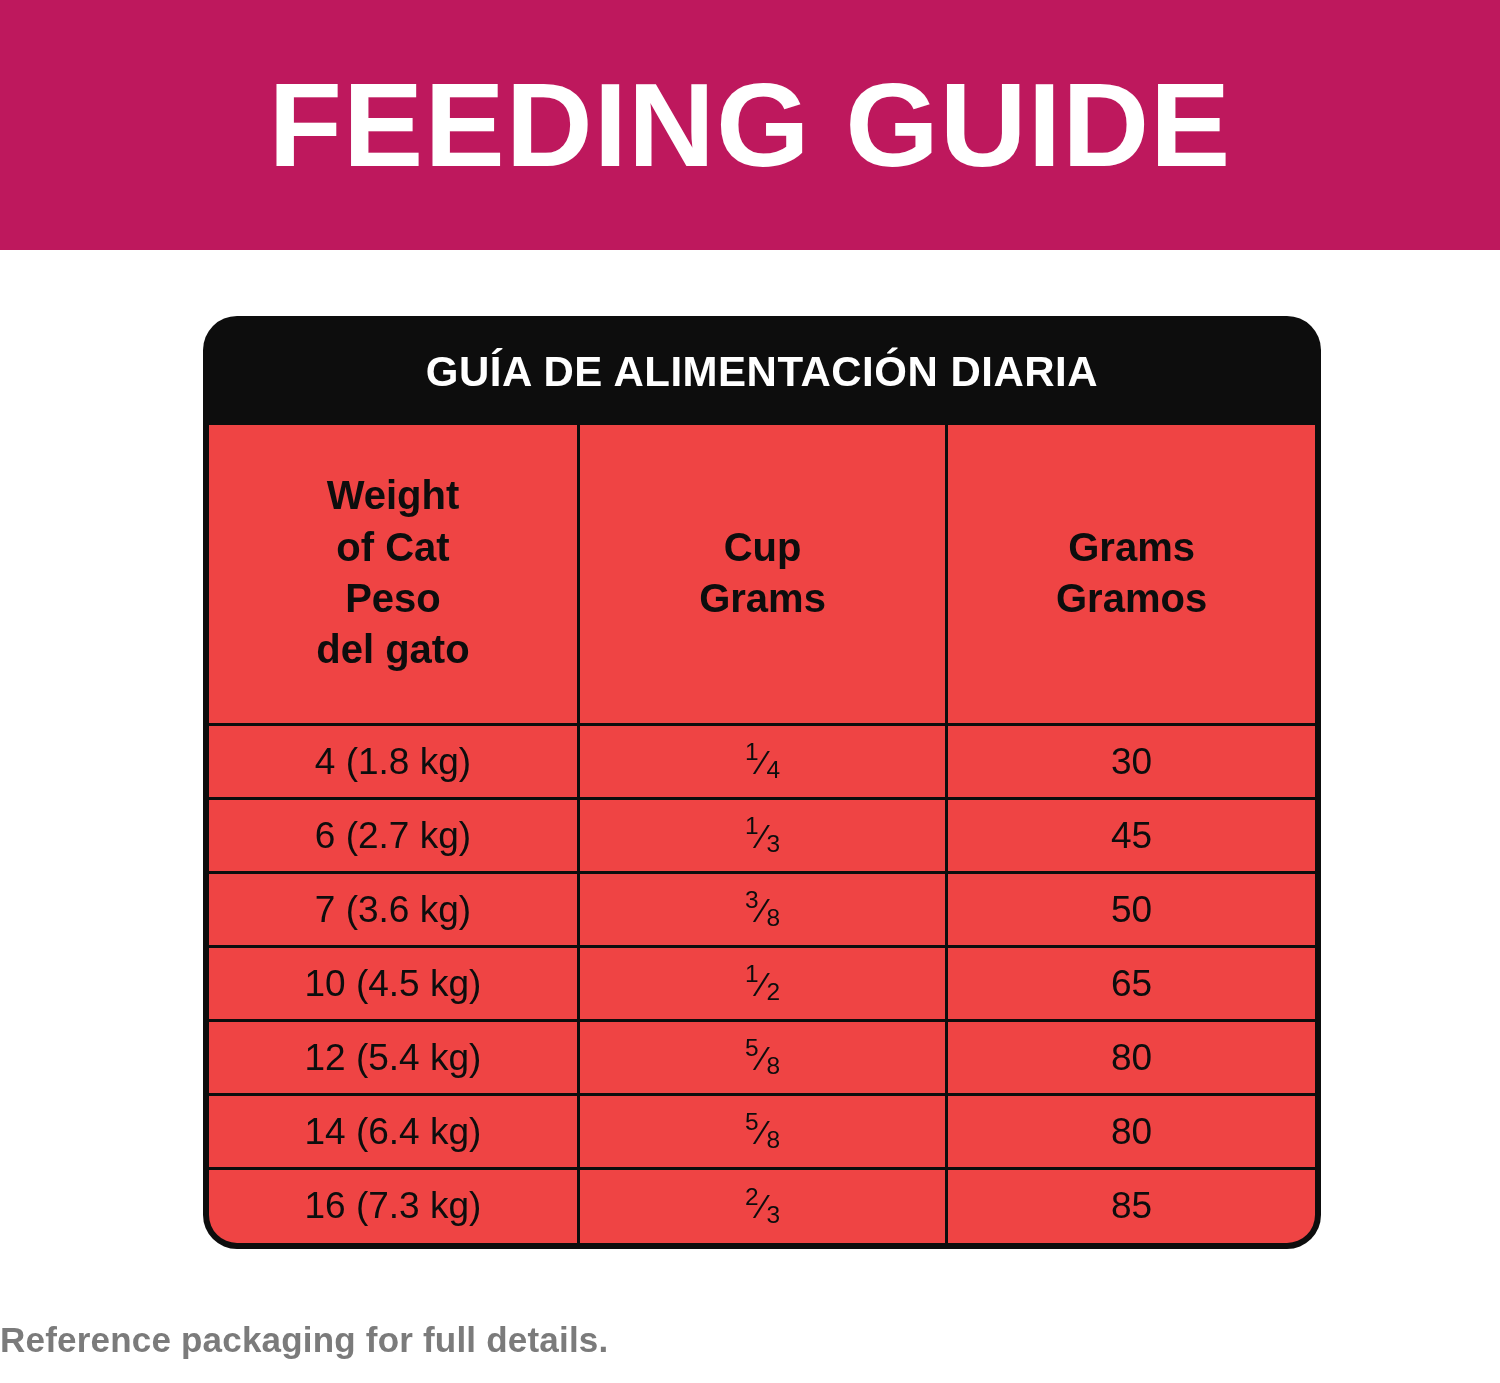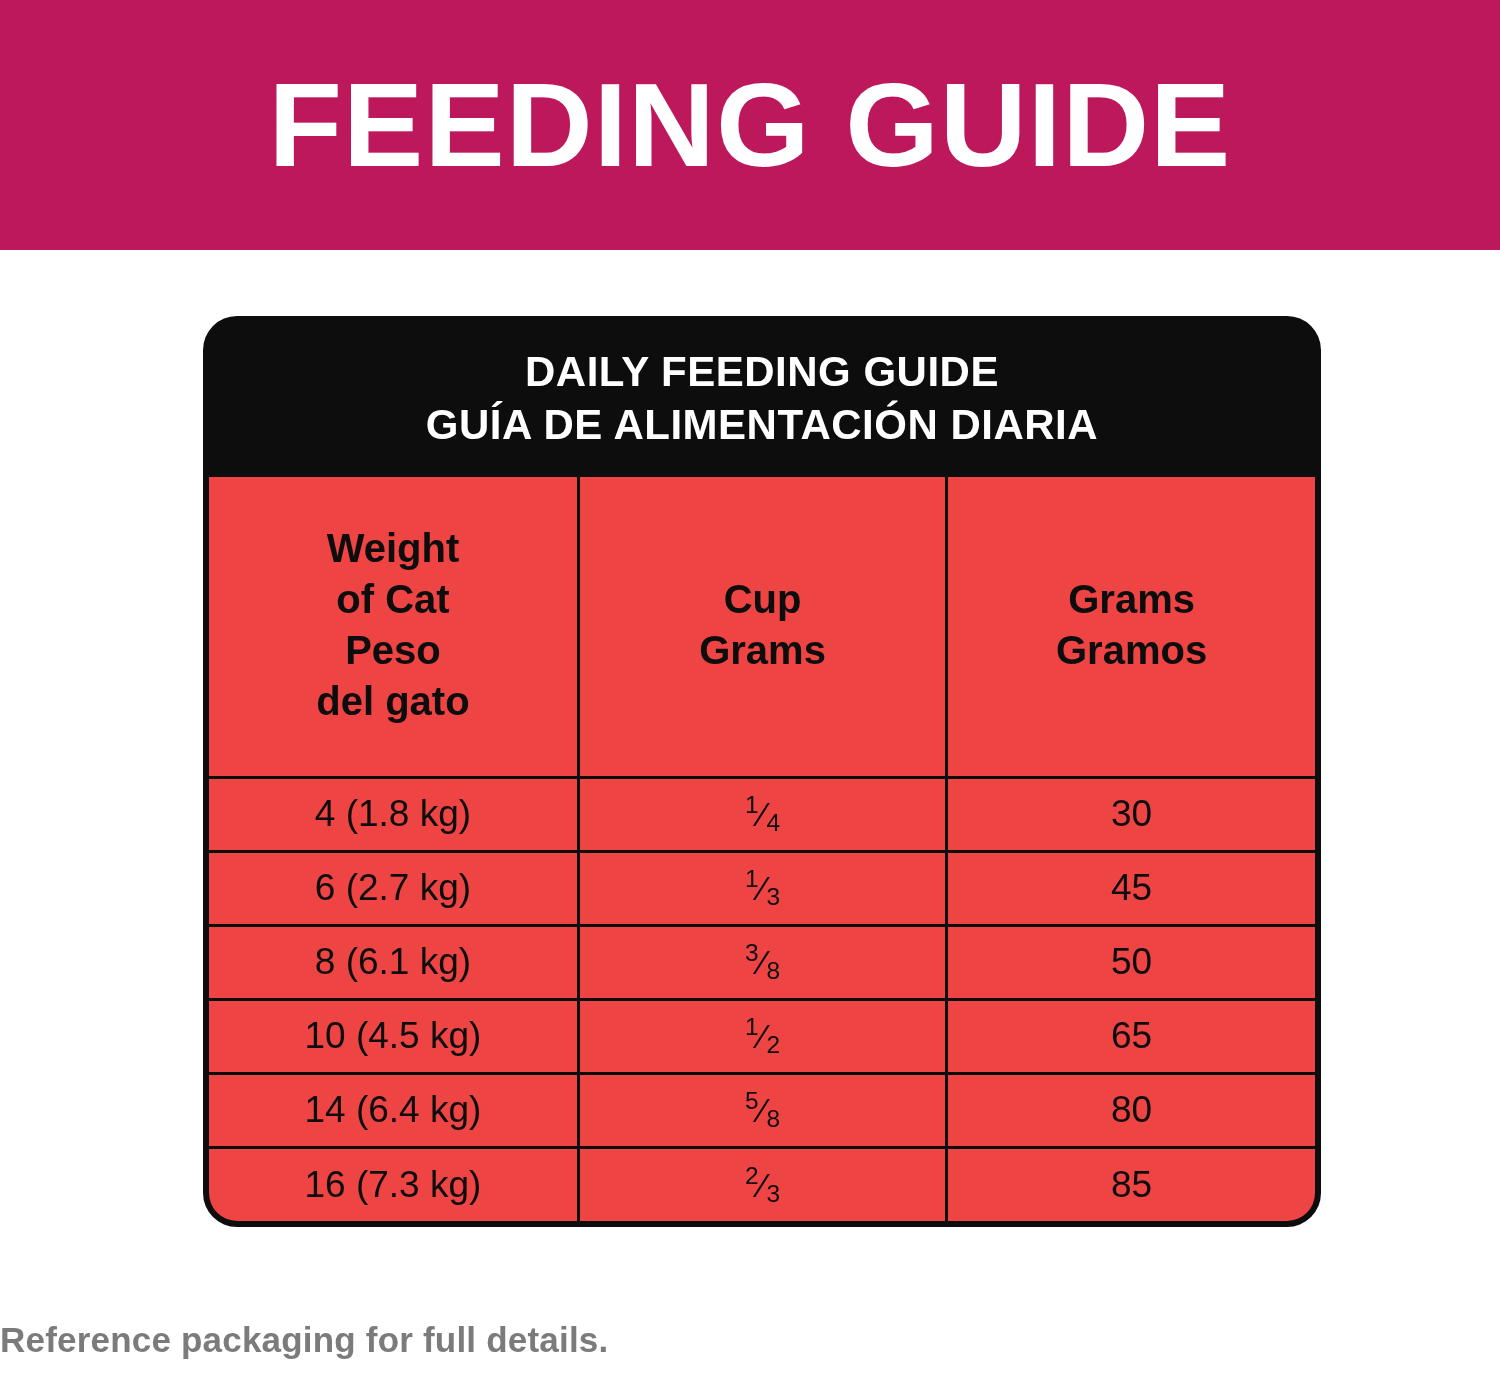--- a/index.html
+++ b/index.html
@@ -146,21 +146,20 @@
 
 <div class="page">
 
   <div class="banner">
     <div class="banner-title">FEEDING GUIDE</div>
   </div>
 
   <div class="card">
 
     <div class="card-header">
-      <div class="line">DAILY FEEDING GUIDE</div>
       <div class="line">GUÍA DE ALIMENTACIÓN DIARIA</div>
     </div>
 
     <div class="table-wrap">
       <table class="feeding">
         <colgroup>
           <col class="c1">
             <col class="c2">
             <col class="c3">
         </colgroup>
@@ -187,30 +186,35 @@
             <td>4 (1.8 kg)</td>
             <td><span class="frac"><sup>1</sup><span class="slash">⁄</span><sub>4</sub></span></td>
             <td>30</td>
           </tr>
           <tr>
             <td>6 (2.7 kg)</td>
             <td><span class="frac"><sup>1</sup><span class="slash">⁄</span><sub>3</sub></span></td>
             <td>45</td>
           </tr>
           <tr>
-            <td>8 (6.1 kg)</td>
+            <td>7 (3.6 kg)</td>
             <td><span class="frac"><sup>3</sup><span class="slash">⁄</span><sub>8</sub></span></td>
             <td>50</td>
           </tr>
           <tr>
             <td>10 (4.5 kg)</td>
             <td><span class="frac"><sup>1</sup><span class="slash">⁄</span><sub>2</sub></span></td>
             <td>65</td>
           </tr>
           <tr>
+            <td>12 (5.4 kg)</td>
+            <td><span class="frac"><sup>5</sup><span class="slash">⁄</span><sub>8</sub></span></td>
+            <td>80</td>
+          </tr>
+          <tr>
             <td>14 (6.4 kg)</td>
             <td><span class="frac"><sup>5</sup><span class="slash">⁄</span><sub>8</sub></span></td>
             <td>80</td>
           </tr>
           <tr>
             <td>16 (7.3 kg)</td>
             <td><span class="frac"><sup>2</sup><span class="slash">⁄</span><sub>3</sub></span></td>
             <td>85</td>
           </tr>
         </tbody>

